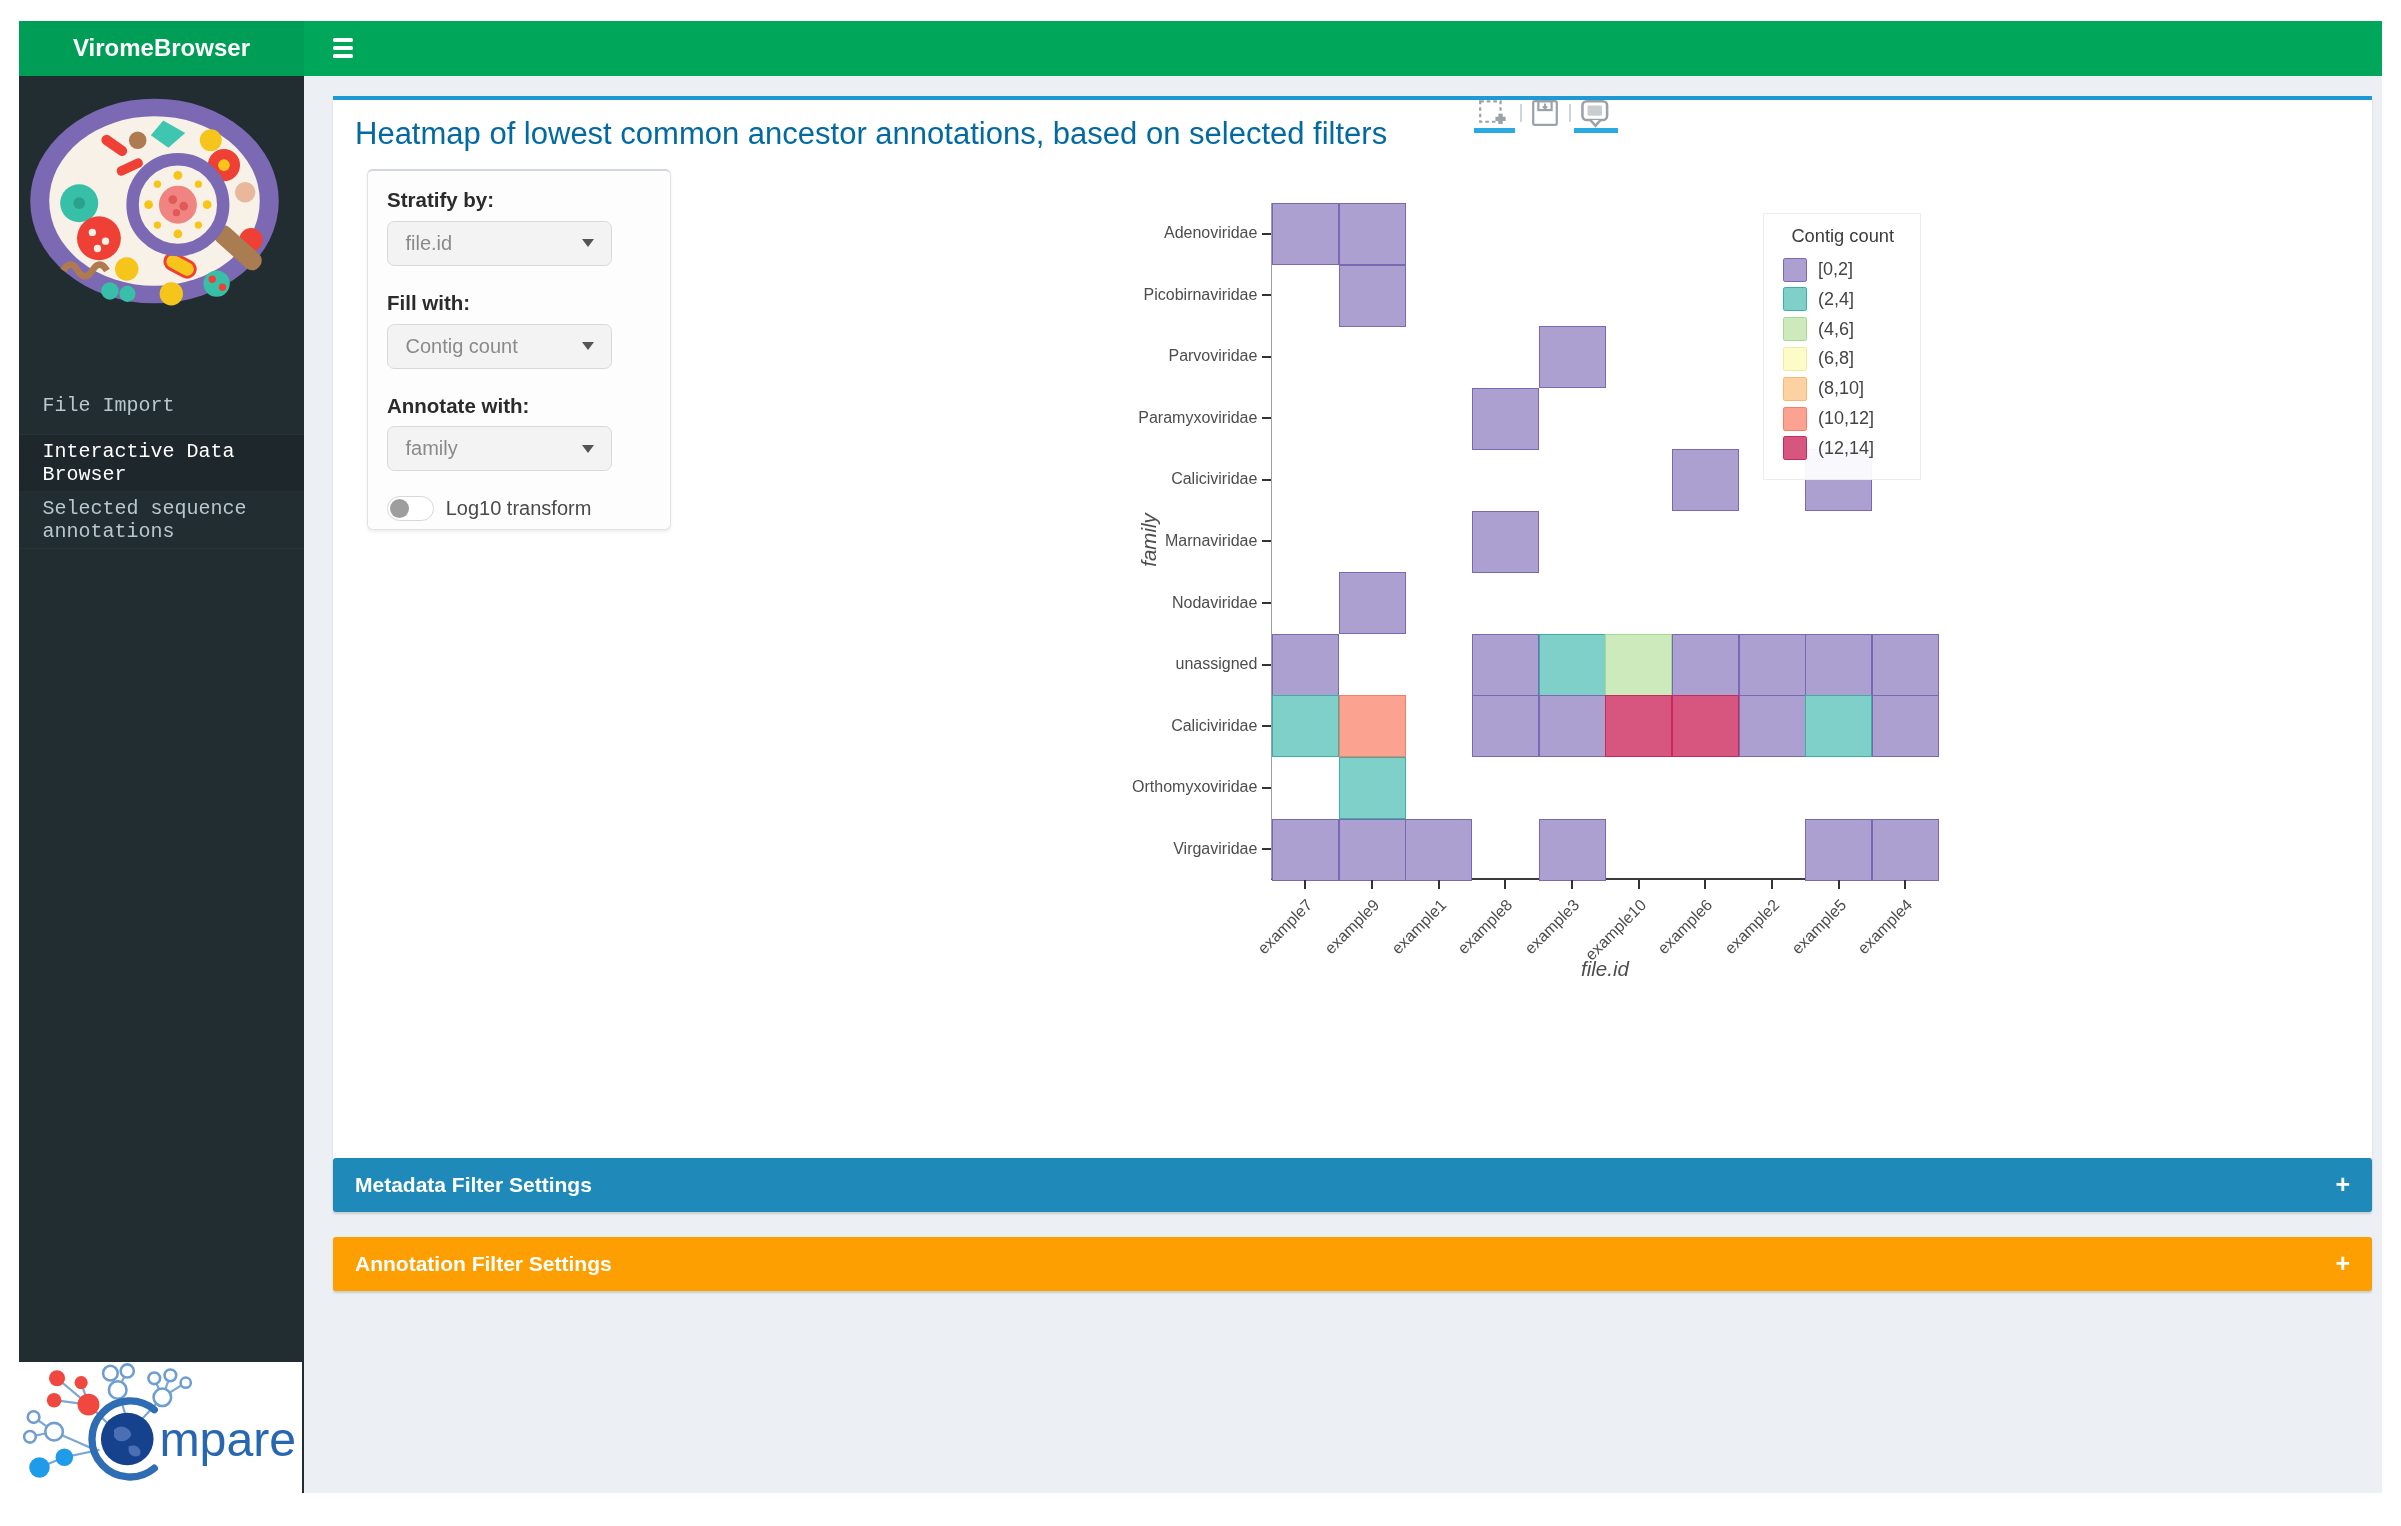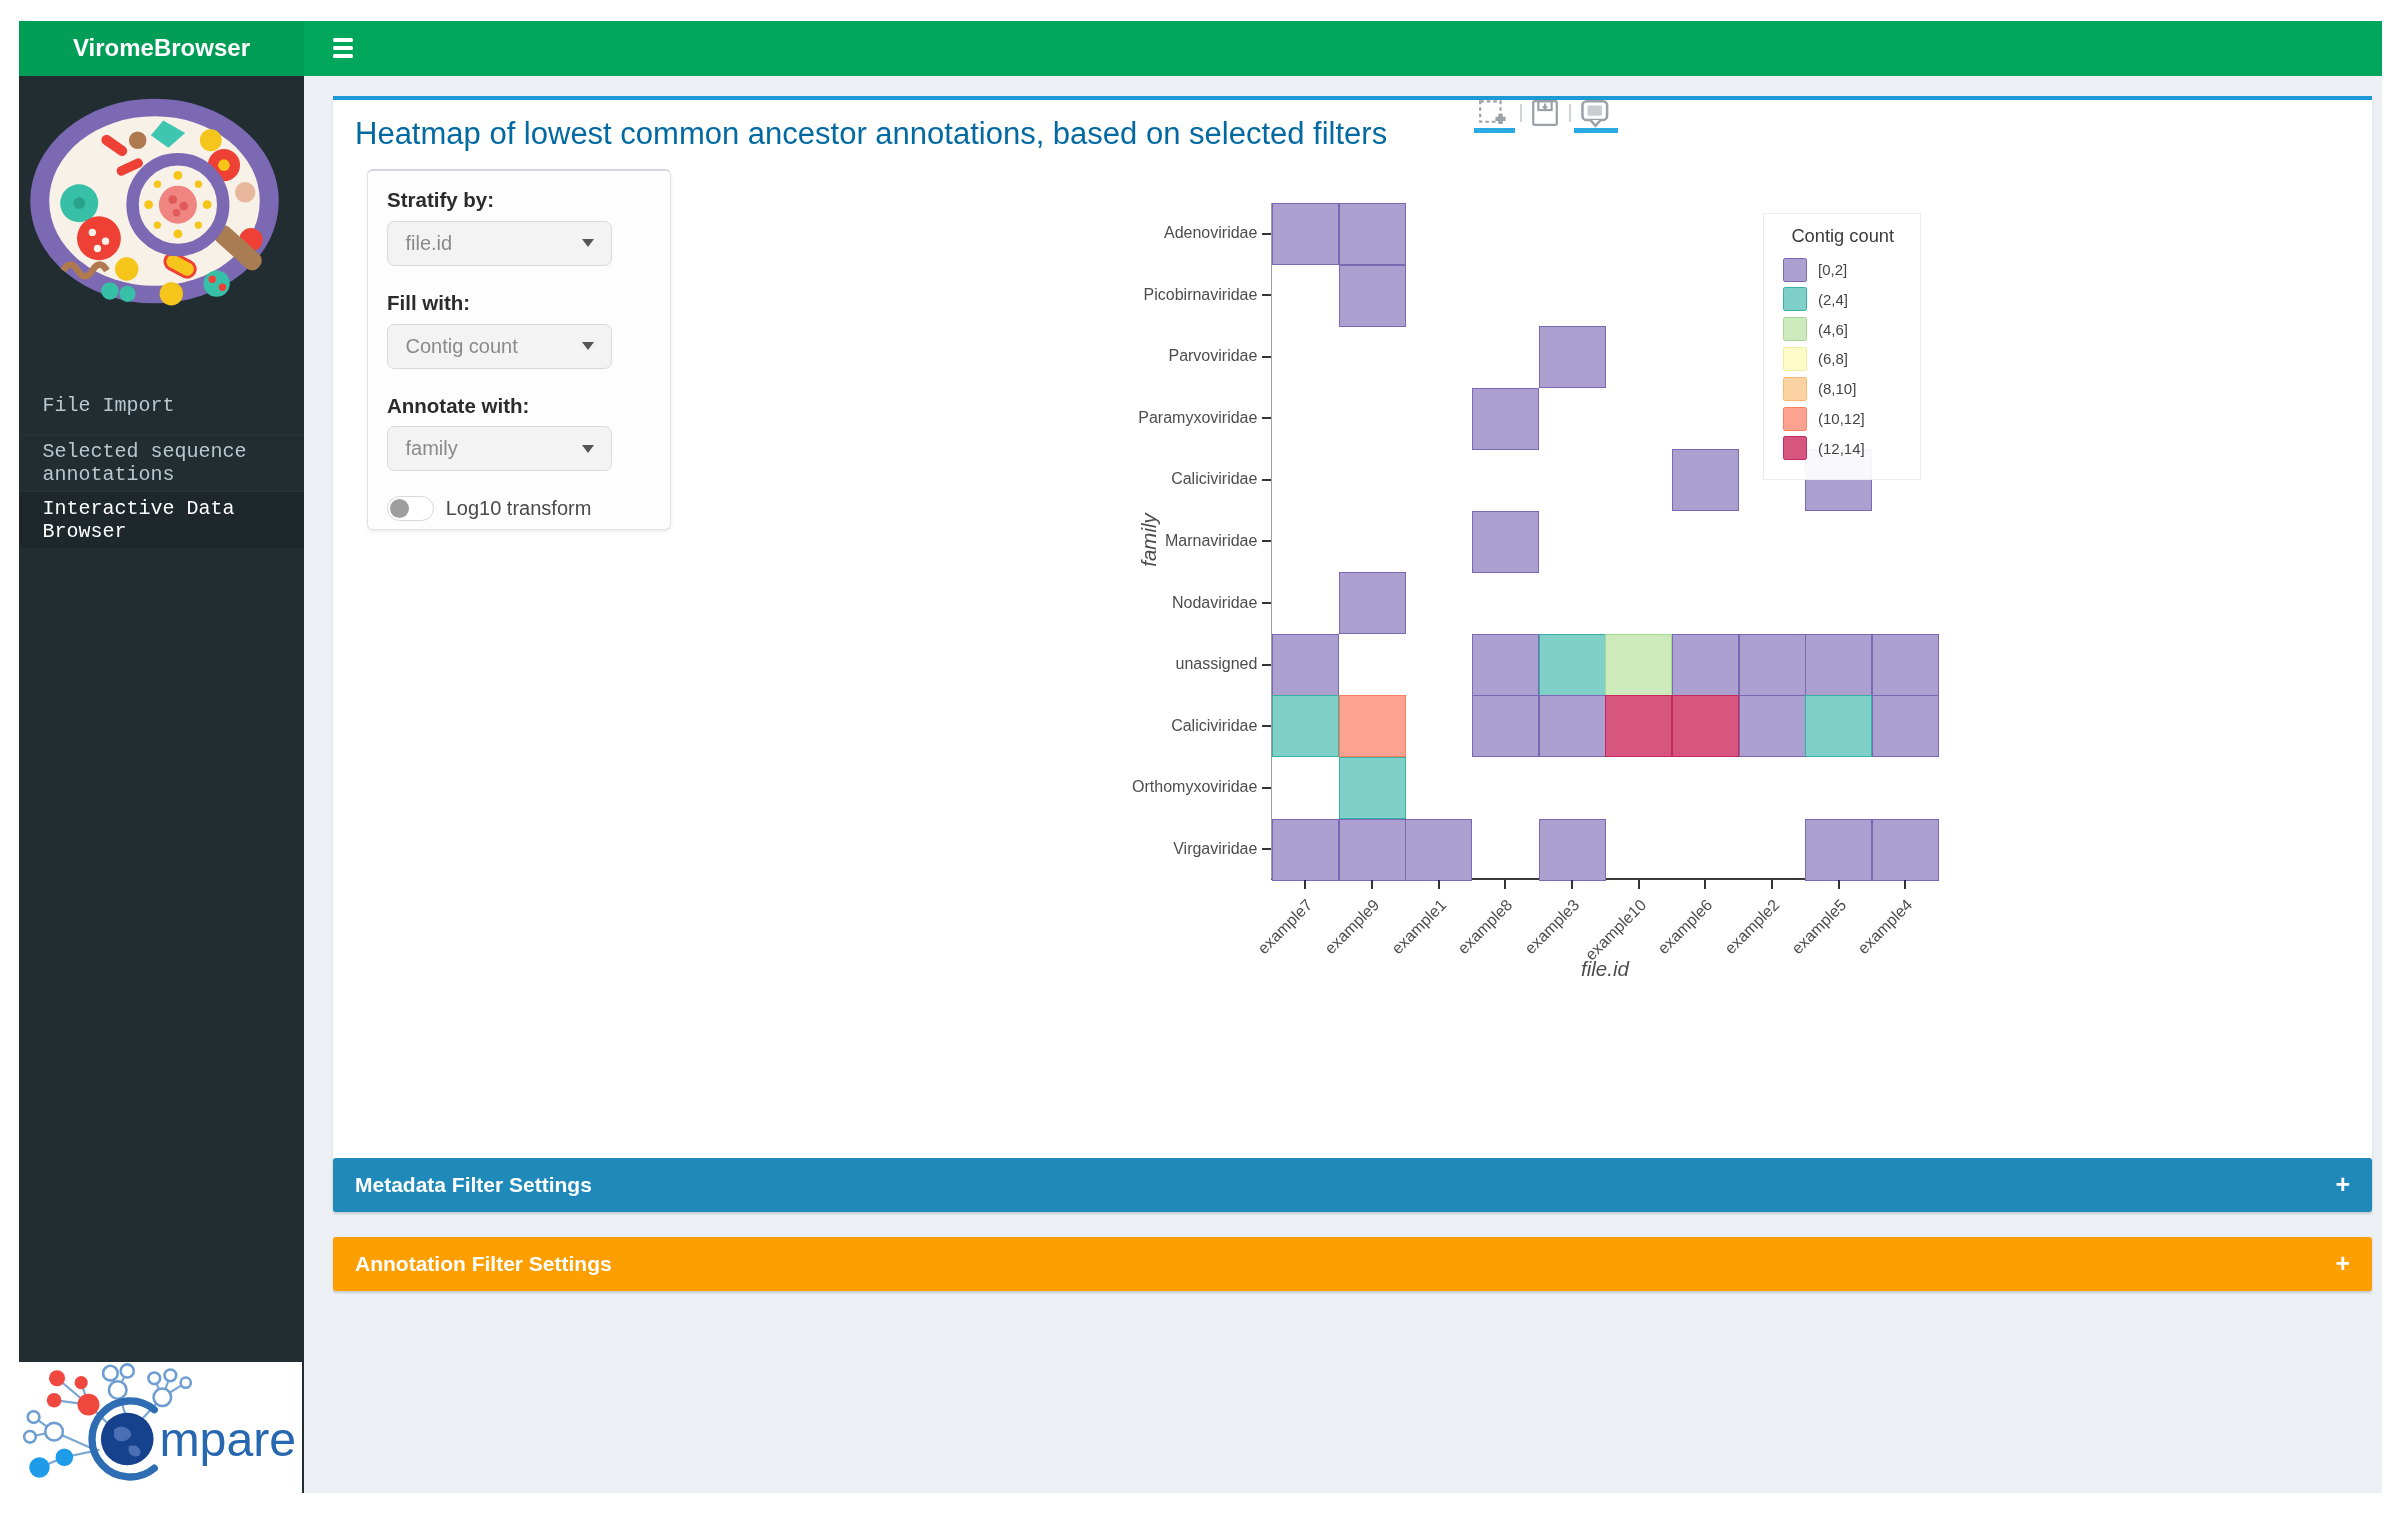--- a/index.html
+++ b/index.html
@@ -57,21 +57,21 @@
   .axis-title { font-style:italic; color:#4d4d4d; font-size:20.5px; }
   .x-title { position:absolute; left:0; right:0; top:754px; text-align:center; }
   .y-title { position:absolute; left:-150px; top:50%; transform:translateY(-50%) rotate(-90deg); }
 
   
   .legend { position:absolute; left:491px; top:10.2px; width:158px; background:rgba(255,255,255,0.93);
             border:0.7px solid #ececec; padding:11.7px 10.2px 13px 11.7px; z-index:5; }
   .legend-title { font-size:18.3px; color:#3c3c3c; text-align:center; margin-bottom:10.2px; }
   .legend-entry { display:flex; align-items:center; margin:5.8px 0; }
   .legend-swatch { width:24px; height:24px; border-radius:2.2px; margin-left:7.3px; }
-  .legend-label { font-size:15px; color:#444; margin-left:11px; }
+  .legend-label { font-size:18px; color:#444; margin-left:11px; }
 
   
   .plot-toolbar { position:absolute; left:1459px; top:78px; }
   .tb-icon { position:absolute; cursor:pointer; }
   .tb-sep { position:absolute; width:1.5px; height:17.5px; background:#cfd4d8; top:5.8px; }
   .tb-underline { position:absolute; height:5.8px; background:#29abe2; top:29px; }
 
   
   .filter-bar { position:absolute; left:314px; width:2039px; height:54px; border-radius:2.9px;
                 display:flex; align-items:center; justify-content:space-between; padding:0 22px;
@@ -137,22 +137,22 @@
             <circle cx="245" cy="150" r="6"></circle>
         <circle cx="177" cy="122" r="5"></circle>
             <circle cx="233" cy="122" r="5"></circle>
         <circle cx="177" cy="178" r="5"></circle>
             <circle cx="233" cy="178" r="5"></circle>
       </g>
     </svg>
 
     <div class="menu">
       <div class="menu-item">File Import</div>
+      <div class="menu-item active">Interactive Data Browser</div>
       <div class="menu-item">Selected sequence annotations</div>
-      <div class="menu-item active">Interactive Data Browser</div>
     </div>
 
     <div class="compare-box">
       <svg width="283" height="132" viewBox="0 0 387 180">
         <g stroke="#7ba7d0" stroke-width="3" fill="none">
           <line x1="52" y1="22" x2="95" y2="58"></line>
               <line x1="85" y1="28" x2="95" y2="58"></line>
           <line x1="48" y1="52" x2="95" y2="58"></line>
               <line x1="95" y1="58" x2="138" y2="100"></line>
           <line x1="135" y1="38" x2="145" y2="70"></line>

